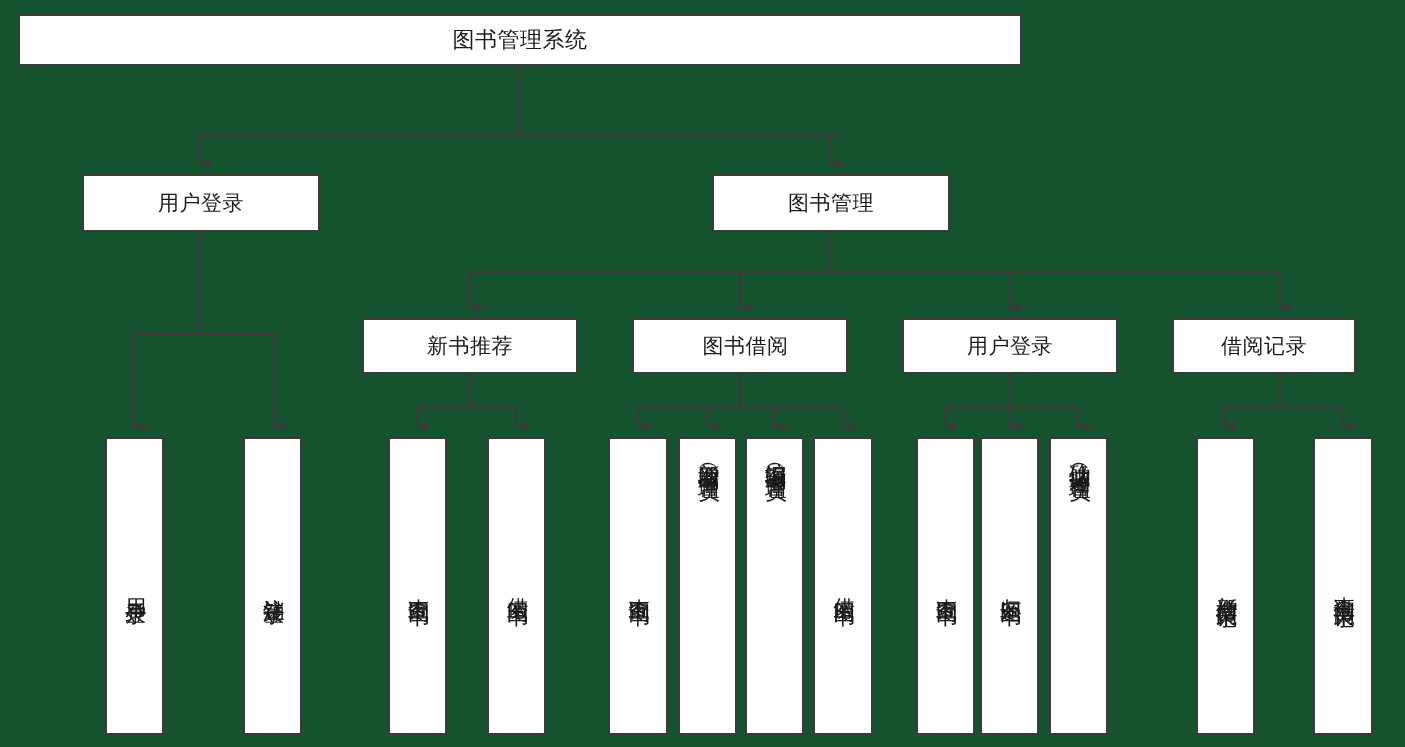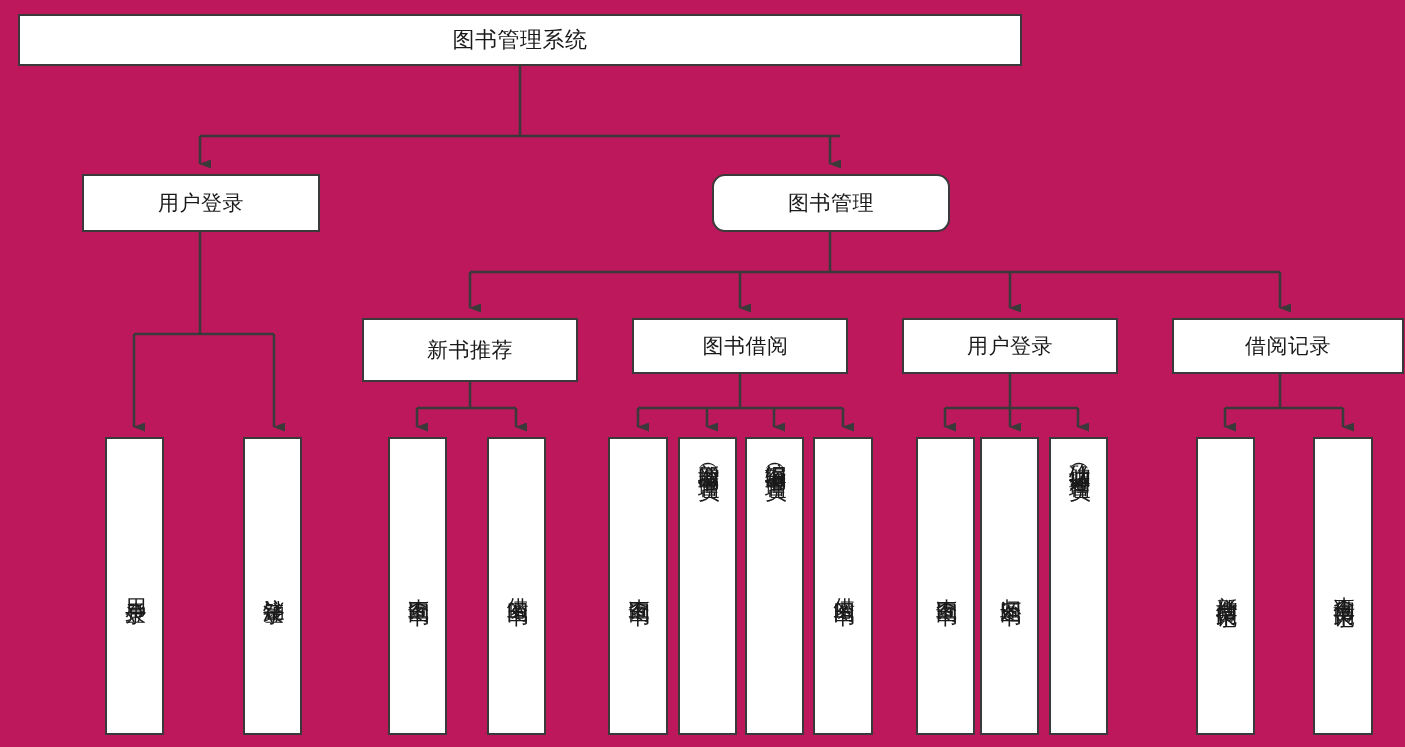--- a/index.html
+++ b/index.html
@@ -7,21 +7,21 @@
     padding: 0;
     background: #ffffff;
   }
   body {
     font-family: "Liberation Sans", "DejaVu Sans", sans-serif;
   }
   #diagram-root {
     position: relative;
     width: 1405px;
     height: 747px;
-    background: #be185d;
+    background: #14532d;
     overflow: hidden;
   }
   #edges-layer {
     position: absolute;
     left: 0;
     top: 0;
     width: 1405px;
     height: 747px;
   }
   .node {
@@ -130,34 +130,34 @@
     </g>
   </svg>
 
   <div class="node node-root" style="left:18px; top:14px; width:1004px; height:52px;">
     <span class="node-label">图书管理系统</span>
   </div>
 
   <div class="node node-level1" style="left:82px; top:174px; width:238px; height:58px;">
     <span class="node-label">用户登录</span>
   </div>
-  <div class="node node-level1" style="left:712px; top:174px; width:238px; height:58px;border-radius:13px;">
+  <div class="node node-level1" style="left:712px; top:174px; width:238px; height:58px;">
     <span class="node-label">图书管理</span>
   </div>
 
-  <div class="node node-level2" style="left:362px; top:318px; width:216px; height:64px;">
+  <div class="node node-level2" style="left:362px; top:318px; width:216px; height:56px;">
     <span class="node-label">新书推荐</span>
   </div>
   <div class="node node-level2" style="left:632px; top:318px; width:216px; height:56px;padding-left:11px;">
     <span class="node-label">图书借阅</span>
   </div>
   <div class="node node-level2" style="left:902px; top:318px; width:216px; height:56px;">
     <span class="node-label">用户登录</span>
   </div>
-  <div class="node node-level2" style="left:1172px; top:318px; width:232px; height:56px;">
+  <div class="node node-level2" style="left:1172px; top:318px; width:184px; height:56px;">
     <span class="node-label">借阅记录</span>
   </div>
 
   <div class="node node-leaf align-middle" style="left:105px; top:437px; width:59px; height:298px;">
     <span class="node-label">用户登录</span>
   </div>
   <div class="node node-leaf align-middle" style="left:243px; top:437px; width:59px; height:298px;">
     <span class="node-label">注销登录</span>
   </div>
 

